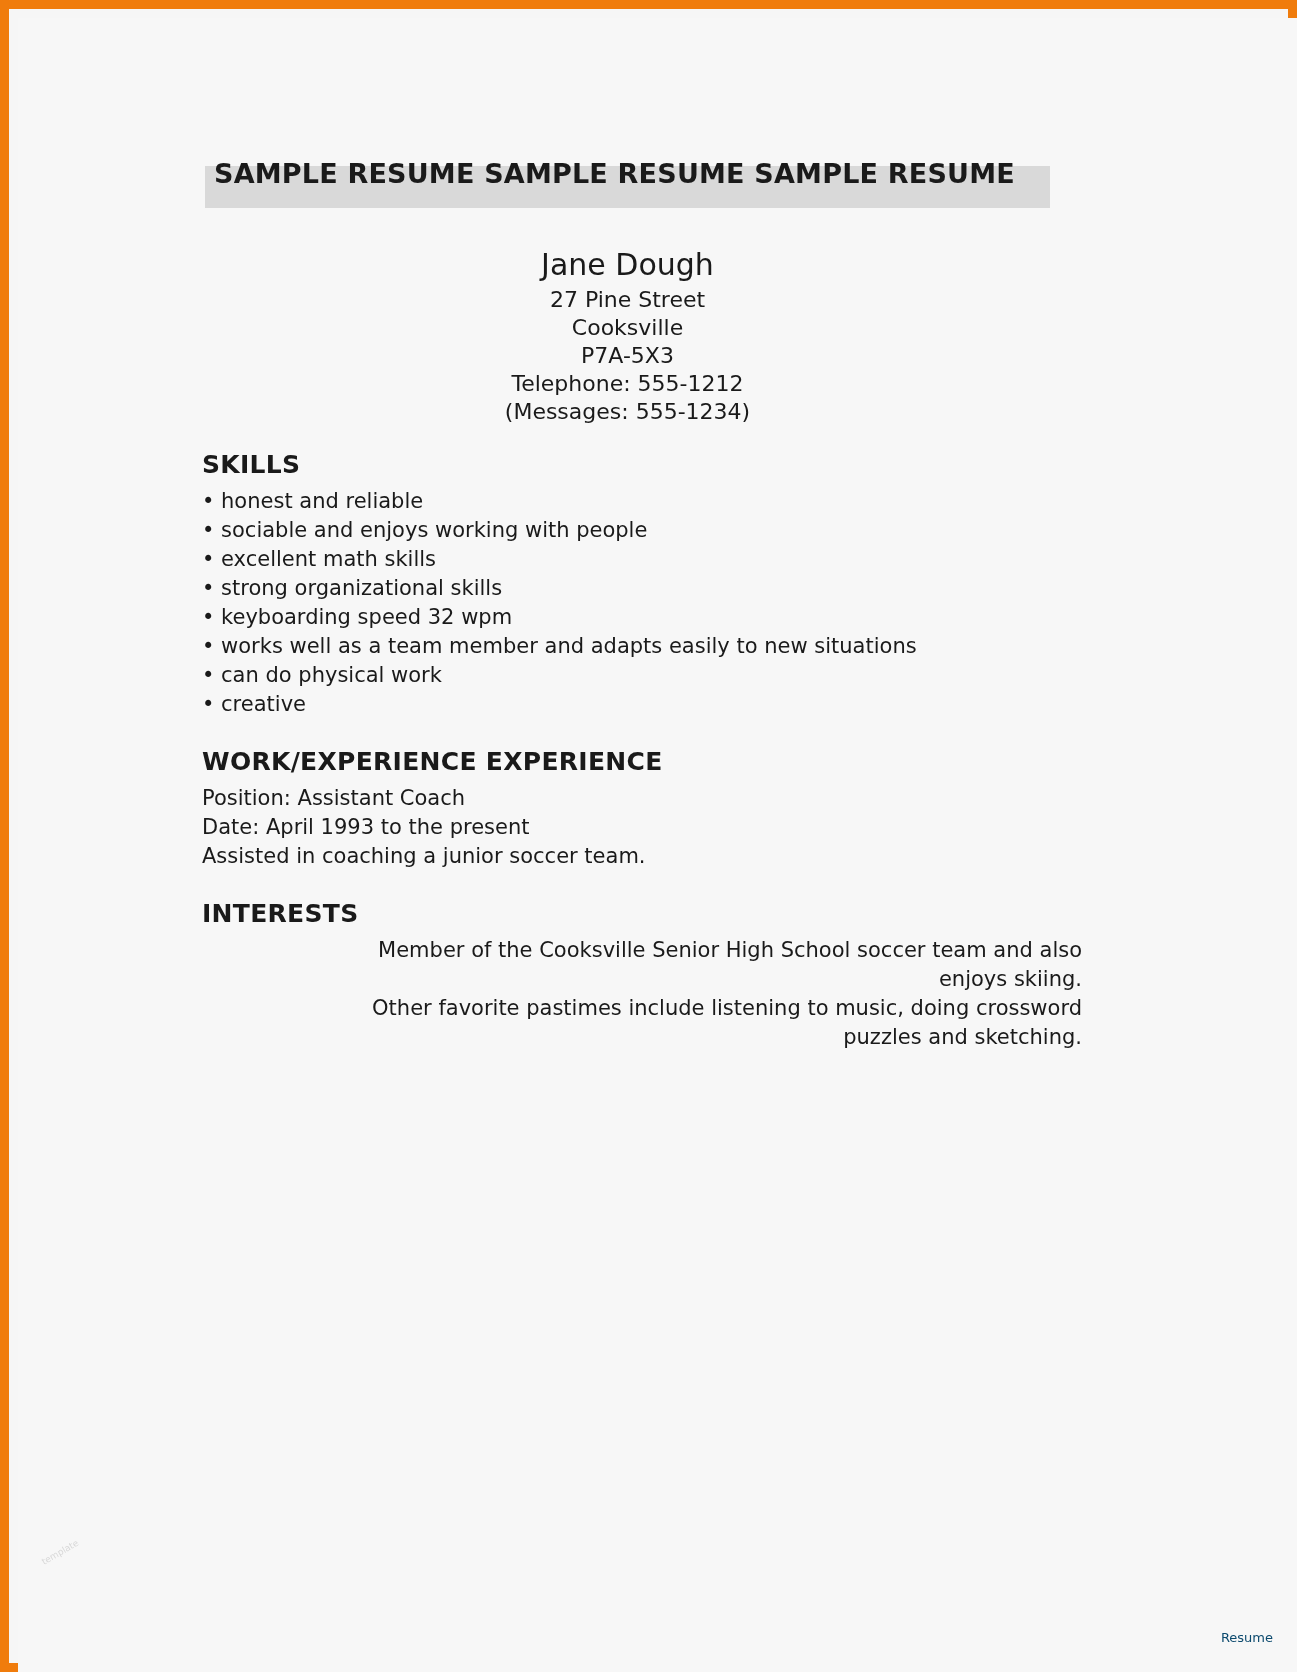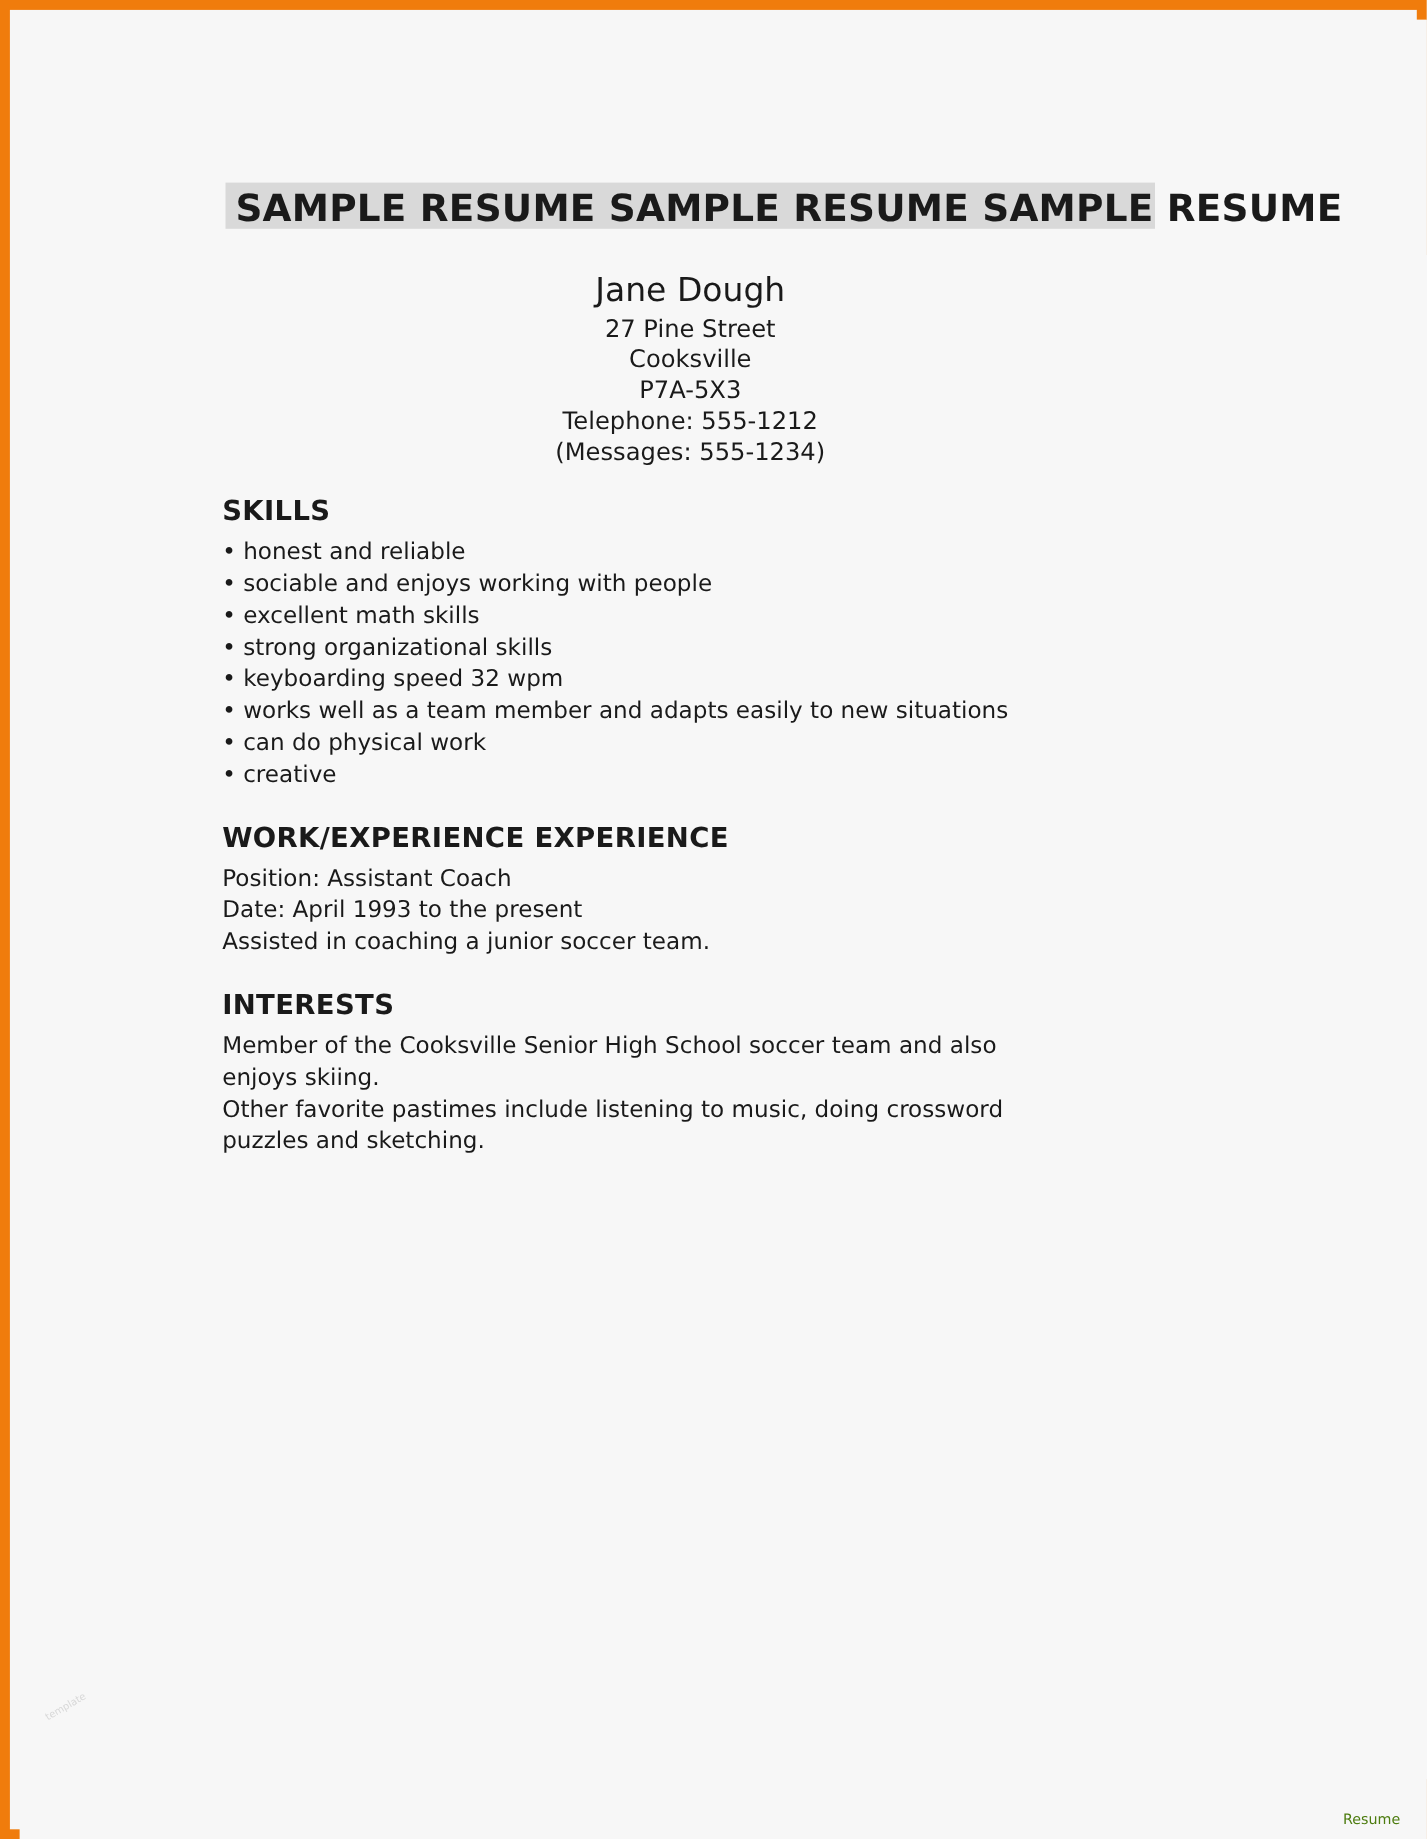--- a/index.html
+++ b/index.html
@@ -43,23 +43,23 @@
     position: absolute;
     left: 187px;
     top: 148px;
     width: 845px;
     height: 42px;
     background: #d9d9d9;
   }
   .title-text {
     position: absolute;
     left: 196px;
-    top: 152px;
+    top: 140px;
     width: 835px;
-    font-size: 34px;
+    font-size: 27px;
     font-weight: bold;
     letter-spacing: 0.2px;
     color: #1a1a1a;
     white-space: nowrap;
   }
   .contact-block {
     position: absolute;
     left: 187px;
     top: 228px;
     width: 845px;
@@ -96,36 +96,37 @@
     line-height: 29px;
     white-space: pre-wrap;
   }
   .bullet-line {
     font-size: 21px;
     line-height: 29px;
   }
   .wrap-line {
     font-size: 21px;
     line-height: 29px;
+    text-align: right;
   }
   .watermark-left {
     position: absolute;
     left: 22px;
     top: 1540px;
     font-size: 9px;
     color: #d8d8d8;
     transform: rotate(-30deg);
     transform-origin: left top;
   }
   .footer-right {
     position: absolute;
     right: 24px;
-    bottom: 10px;
+    bottom: 27px;
     font-size: 13px;
-    color: #4d7c0f;
+    color: #0c4a6e;
   }
 </style>
 </head>
 <body>
 
 <div class="page-frame">
   <div class="page-inner">
     <div class="doc">
 
       <div class="title-band"></div>

